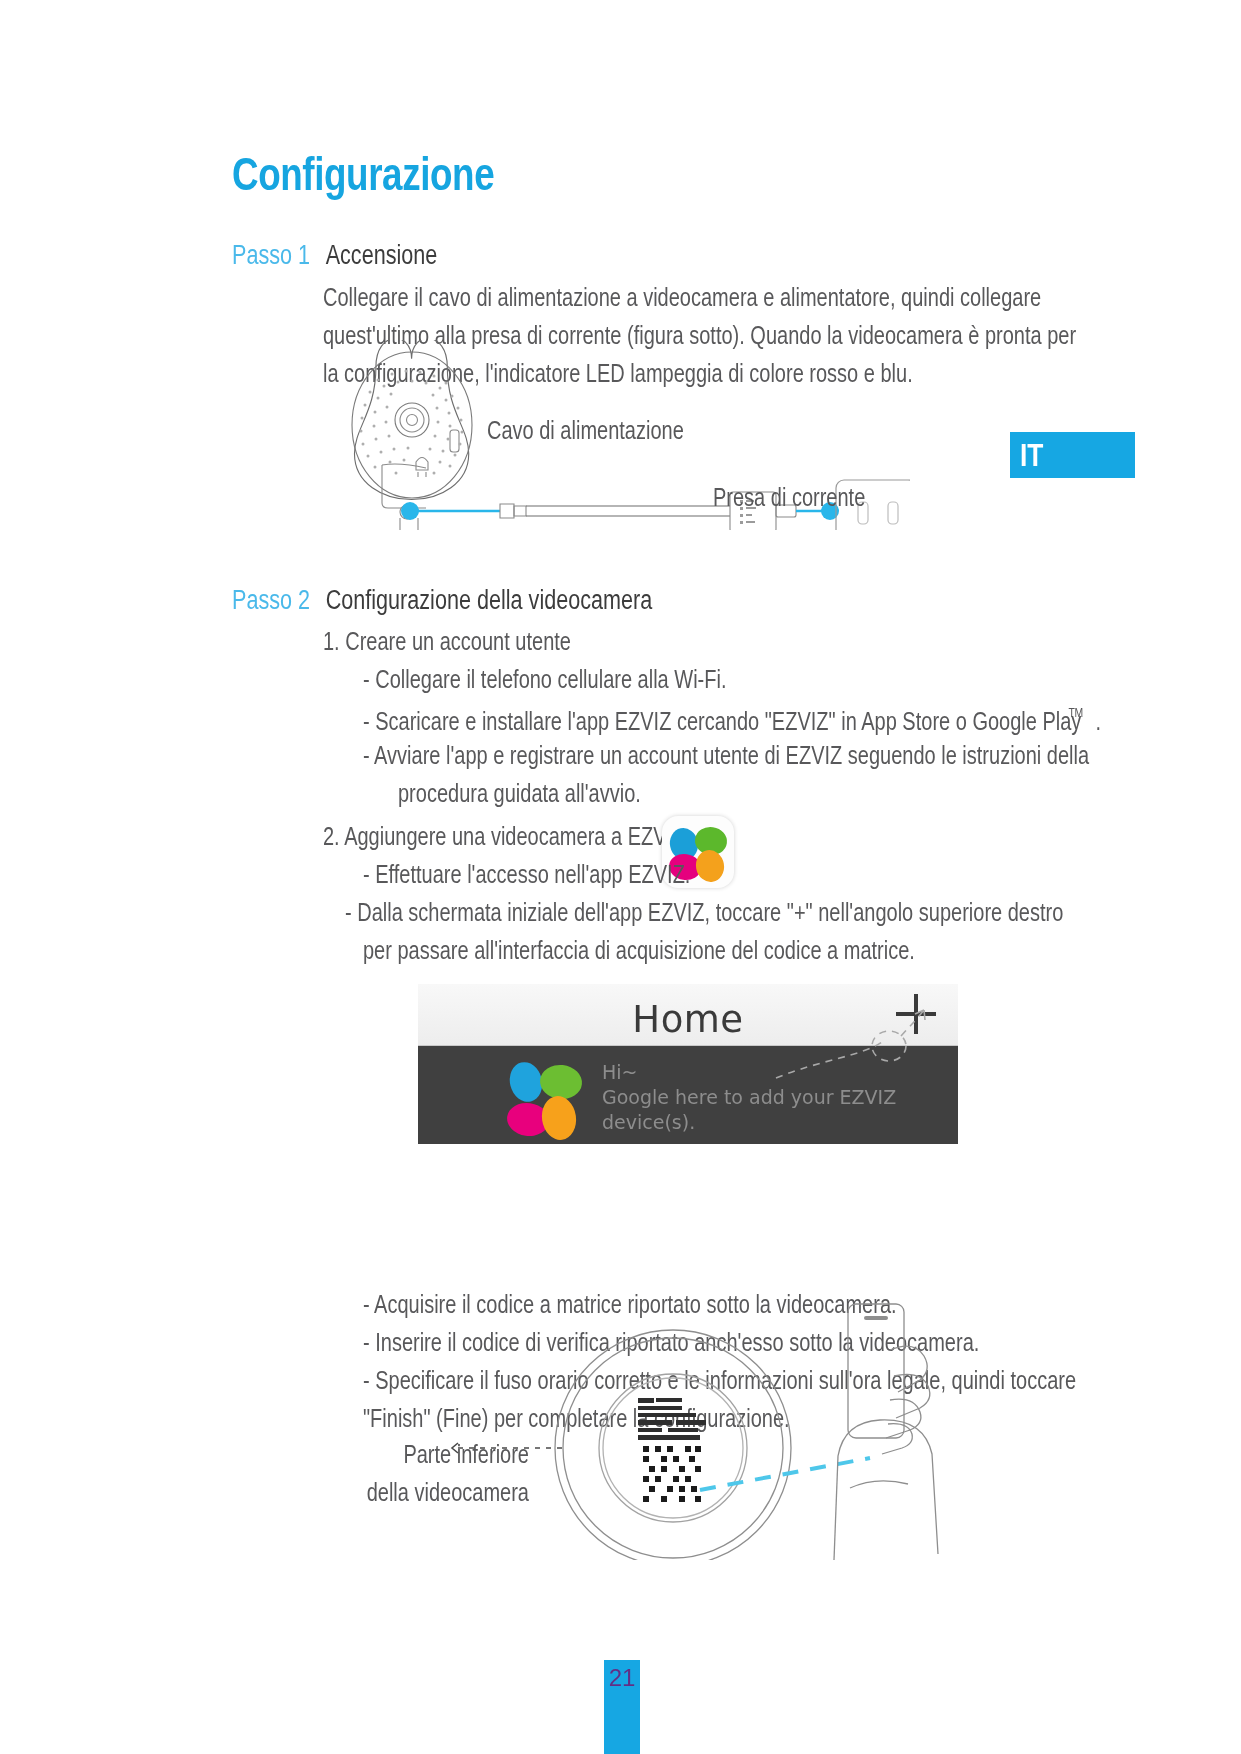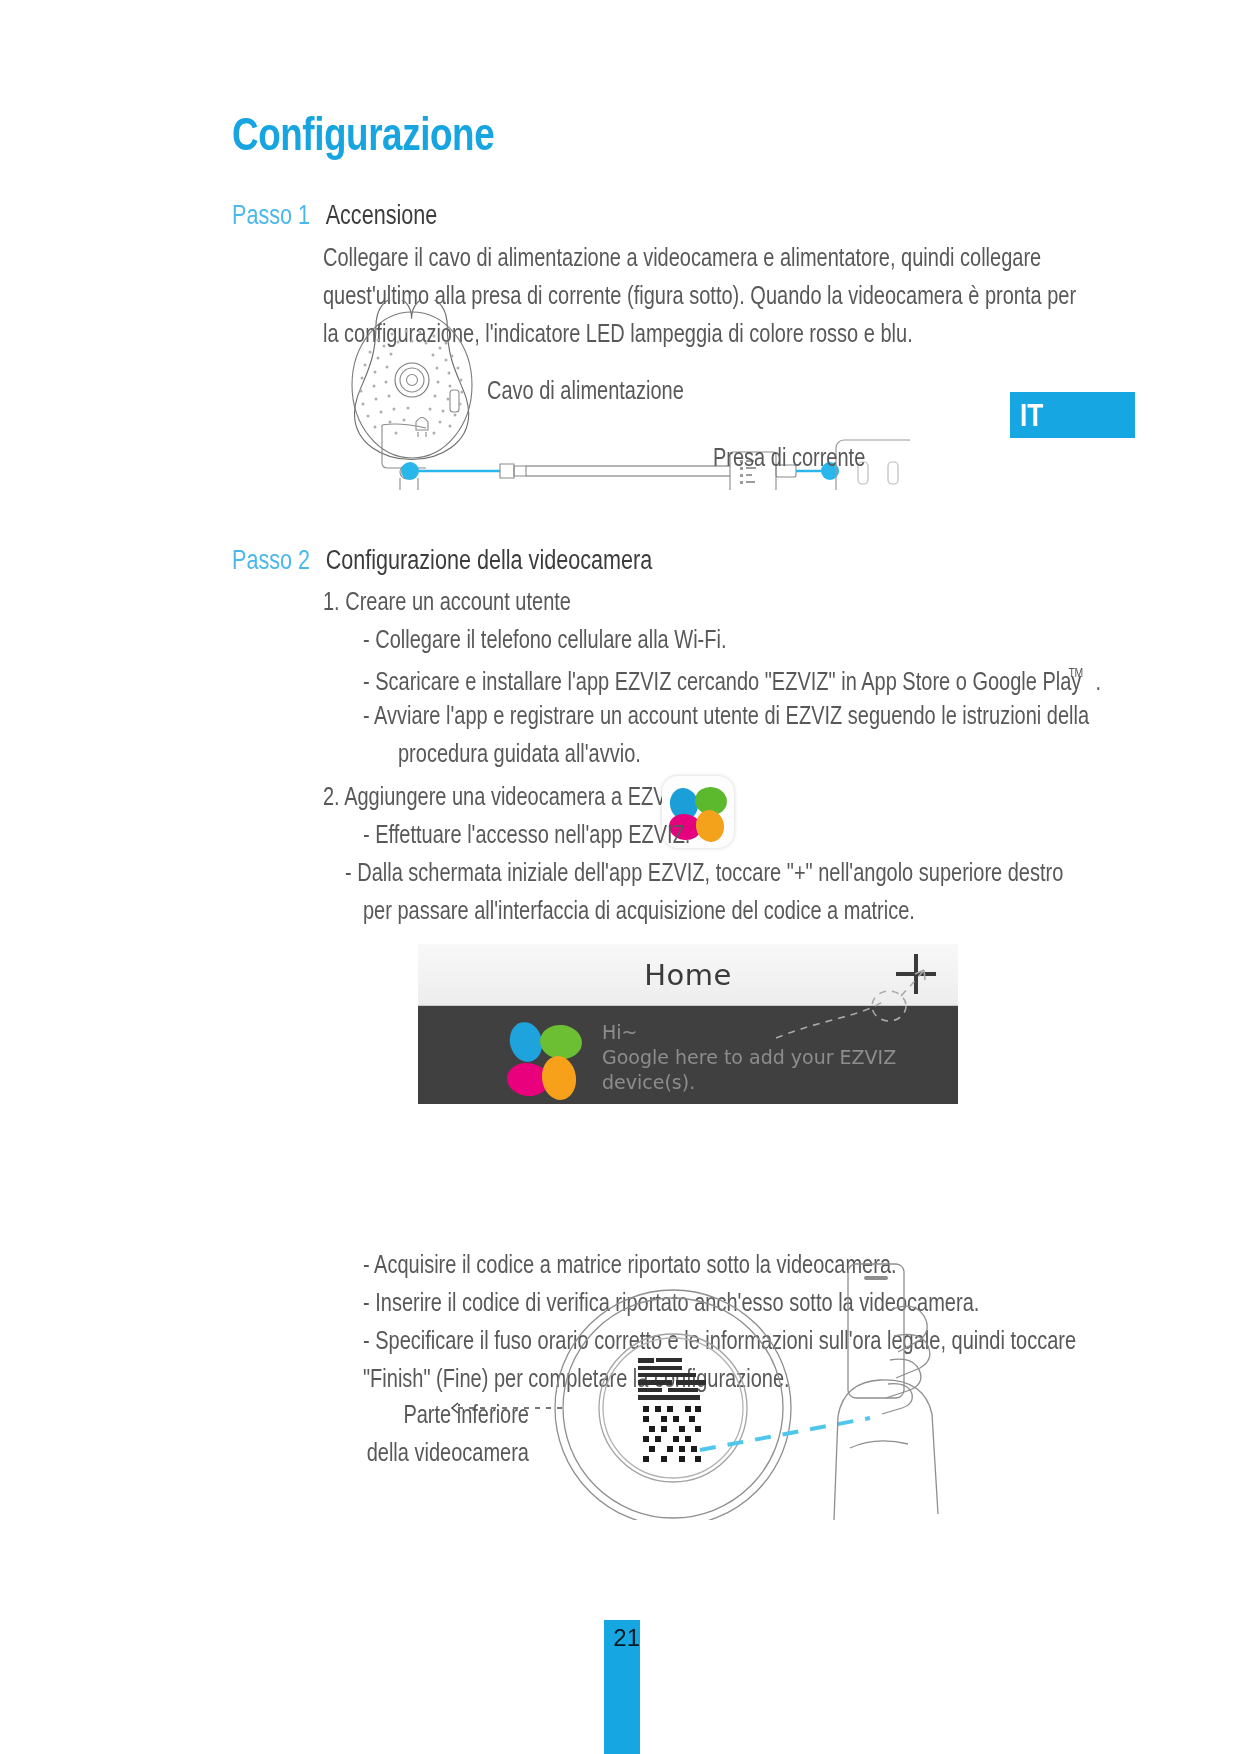--- a/index.html
+++ b/index.html
@@ -6,20 +6,21 @@
   html, body {
     width: 1241px; height: 1754px;
     background: #ffffff;
     font-family: "Liberation Sans", sans-serif;
     overflow: hidden;
   }
   .page {
     position: relative;
     width: 1241px; height: 1680px;
     background: #fff;
+    margin-top: 40px;
   }
 
   
   .doc-title {
     position: absolute;
     left: 232px; top: 107px;
     font-size: 46px;
     font-weight: bold;
     letter-spacing: -0.5px;
     color: #16a5e0;
@@ -96,21 +97,21 @@
   .app-bar {
     position: relative;
     height: 62px;
     background: linear-gradient(#f8f8f8, #ededed);
     border-bottom: 1px solid #c9c9c9;
   }
   .app-bar-title {
     position: absolute;
     left: 0; right: 0; top: 14px;
     text-align: center;
-    font-size: 29px;
+    font-size: 37px;
     color: #3a3a3a;
     font-family: "DejaVu Sans", sans-serif;
     letter-spacing: 0.5px;
   }
   .app-plus {
     position: absolute;
     right: 22px; top: 10px;
     width: 40px; height: 40px;
   }
   .app-plus::before, .app-plus::after {
@@ -152,22 +153,22 @@
   
   .pagenum {
     position: absolute;
     left: 604px; top: 1620px;
     width: 36px; height: 134px;
     background: #16a7e3;
   }
   .pagenum span {
     position: absolute;
     left: 0; right: 0; top: 4px;
-    text-align: right;
-    color: #000000;
+    text-align: center;
+    color: #701a75;
     font-size: 24px;
     font-family: "Liberation Sans Narrow", "Liberation Sans", sans-serif;
     opacity: .85;
   }
 </style>
 </head>
 <body>
 
 <div class="page">
 

